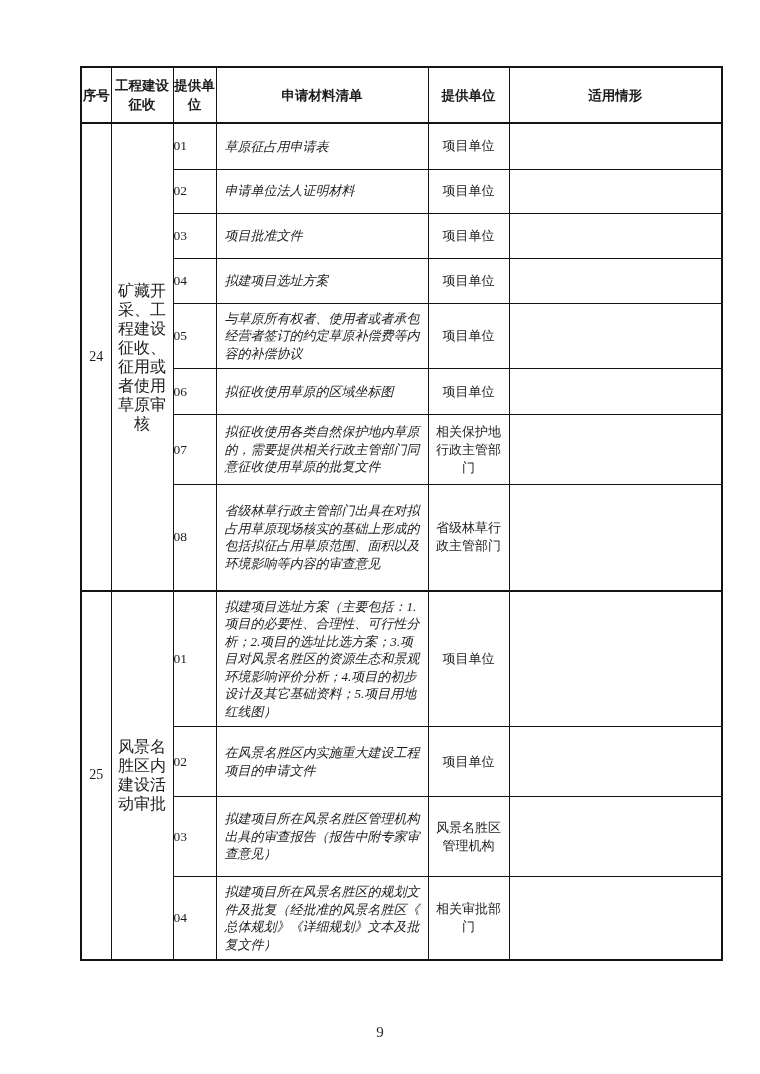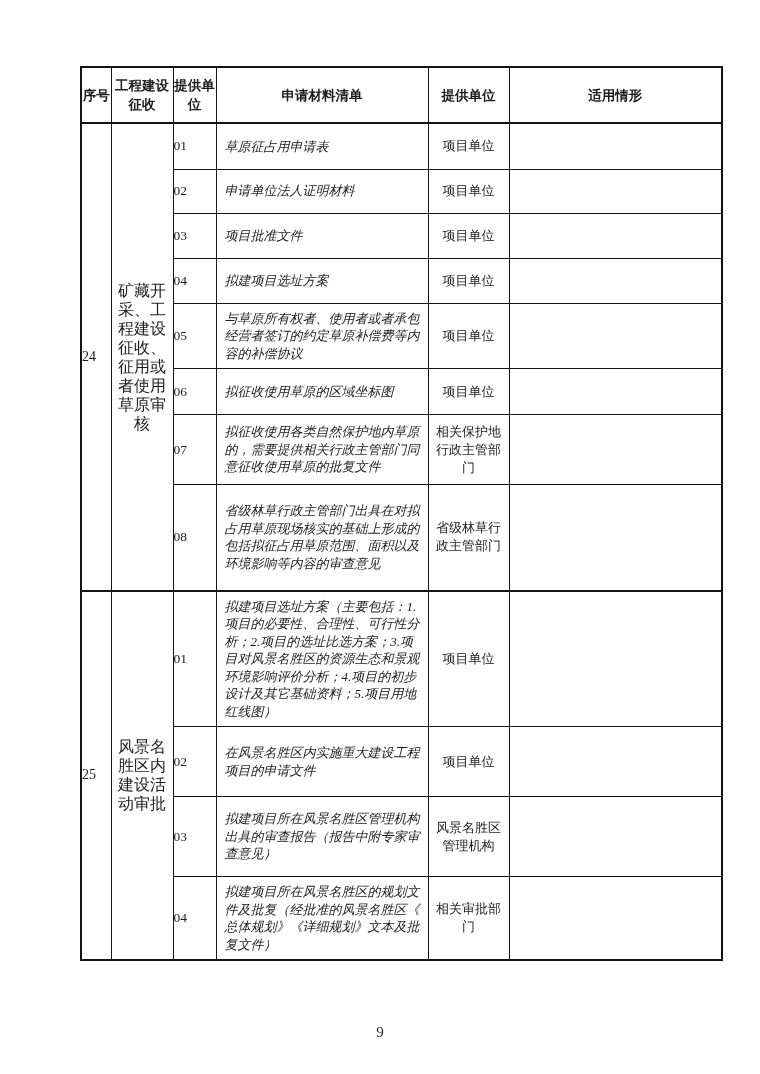--- a/index.html
+++ b/index.html
@@ -37,20 +37,21 @@
     border-bottom: 2px solid #141414;
     font-family: "Liberation Sans", "DejaVu Sans", sans-serif;
     font-weight: bold;
     font-size: 13.5px;
     line-height: 19px;
     text-align: center;
     padding: 2px 0;
     height: 50px;
   }
   td.c-idx {
+    text-align: center;
     font-size: 14px;
     padding: 2px 0;
   }
   td.c-item {
     text-align: center;
     font-size: 16px;
     line-height: 19px;
     padding: 2px 3px;
   }
   td.c-no {

